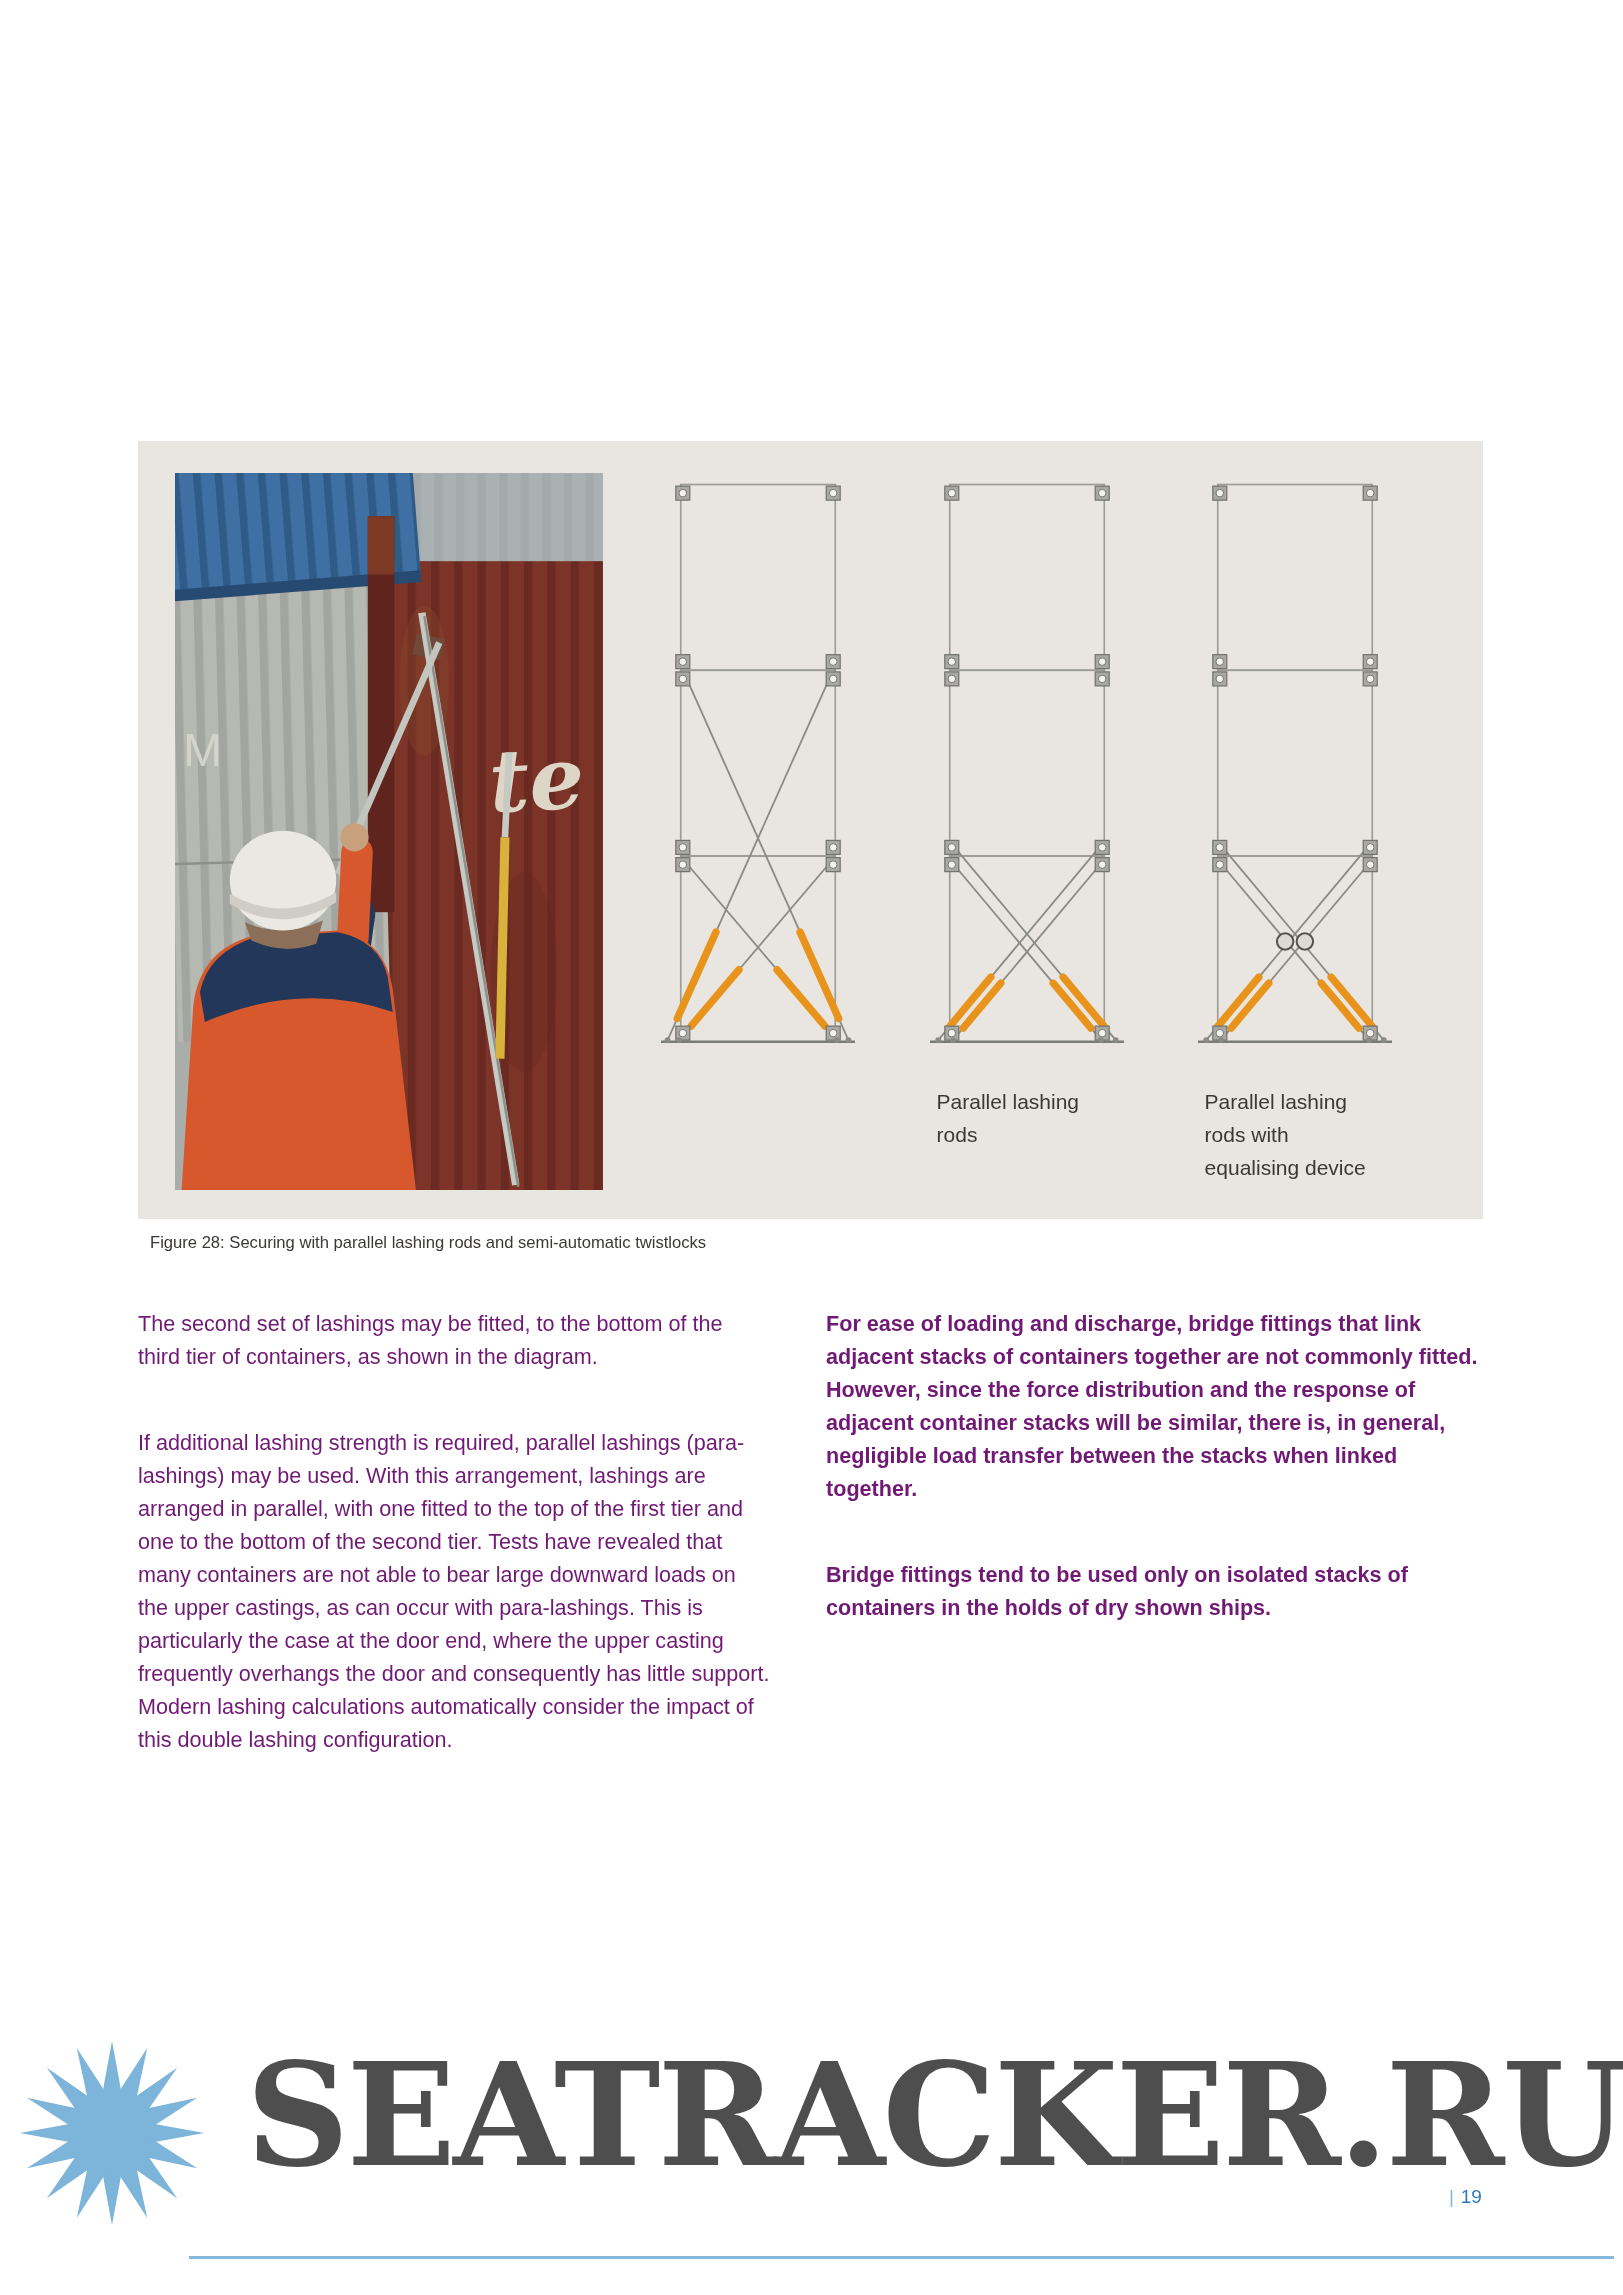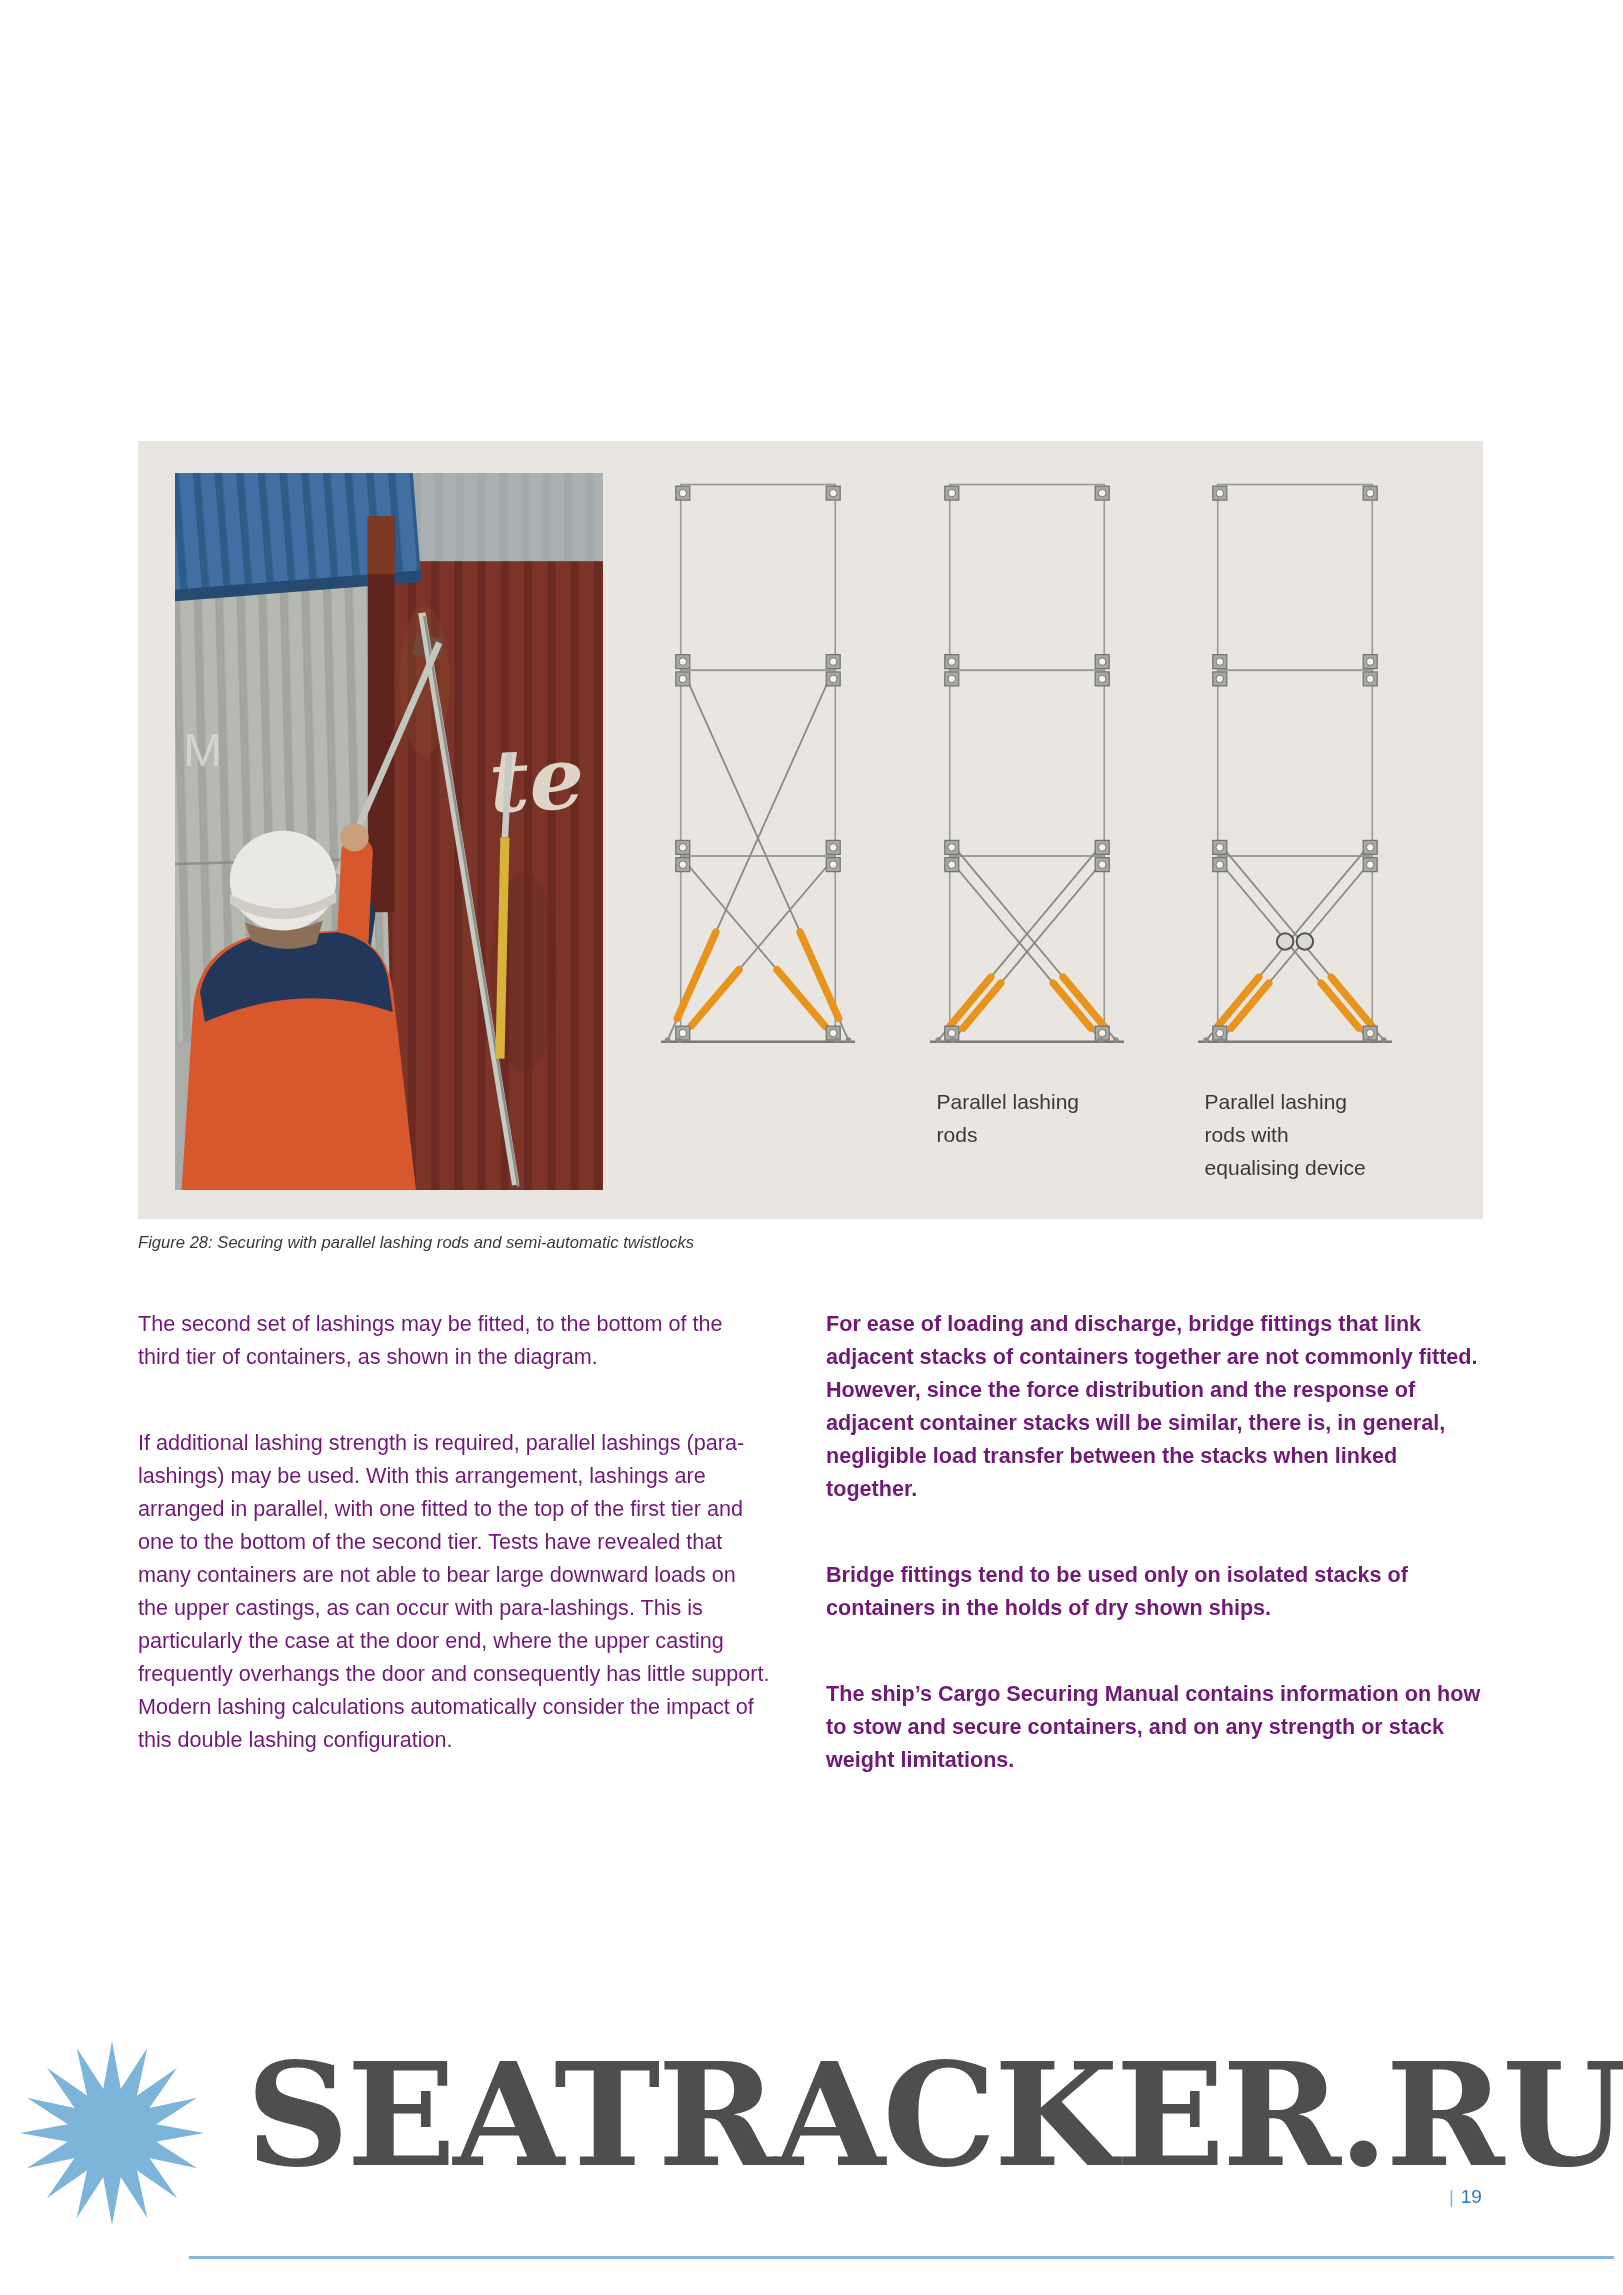--- a/index.html
+++ b/index.html
@@ -21,21 +21,21 @@
   .diagram svg { width:214px; height:600px; display:block; }
   .diagram.d1 { left:513px; }
   .diagram.d2 { left:782px; }
   .diagram.d3 { left:1050px; }
   .diagram-label {
     margin-top:11.6px; padding-left:16.6px; font-size:21px; line-height:33px;
     color:#3a3936; white-space:pre-line;
   }
 
   .figure-caption {
-    position:absolute; left:138px; top:1233px; font-style:italic;
+    position:absolute; left:150px; top:1233px; 
     font-size:16.6px; color:#3a3936;text-align:right;
   }
 
   
   .columns { position:absolute; left:138px; top:1307px; width:1345px; display:flex; }
   .col { font-size:21.6px; line-height:33px; color:#701a75; }
   .col.left  { width:632px; margin-right:56px; }
   .col.right { width:657px;font-weight:bold; }
   .col p { margin:0 0 53px 0; }
 
@@ -281,21 +281,20 @@
   <p class="figure-caption">Figure 28: Securing with parallel lashing rods and semi-automatic twistlocks</p>
 
   <div class="columns">
     <div class="col left">
       <p>The second set of lashings may be fitted, to the bottom of the third tier of containers, as shown in the diagram.</p>
       <p>If additional lashing strength is required, parallel lashings (para-lashings) may be used. With this arrangement, lashings are arranged in parallel, with one fitted to the top of the first tier and one to the bottom of the second tier. Tests have revealed that many containers are not able to bear large downward loads on the upper castings, as can occur with para-lashings. This is particularly the case at the door end, where the upper casting frequently overhangs the door and consequently has little support. Modern lashing calculations automatically consider the impact of this double lashing configuration.</p>
     </div>
     <div class="col right">
       <p>For ease of loading and discharge, bridge fittings that link adjacent stacks of containers together are not commonly fitted. However, since the force distribution and the response of adjacent container stacks will be similar, there is, in general, negligible load transfer between the stacks when linked together.</p>
       <p>Bridge fittings tend to be used only on isolated stacks of containers in the holds of dry shown ships.</p>
-      <p>The ship’s Cargo Securing Manual contains information on how to stow and secure containers, and on any strength or stack weight limitations.</p>
     </div>
   </div>
 
   <div class="watermark">
     <svg class="sun" viewBox="0 0 200 200">
       <g fill="#7db4d9">
         <circle cx="100" cy="100" r="46"></circle>
         <polygon points="100,2 89,62 111,62"></polygon>
         <polygon points="100,2 89,62 111,62" transform="rotate(22.5 100 100)"></polygon>
         <polygon points="100,2 89,62 111,62" transform="rotate(45 100 100)"></polygon>

